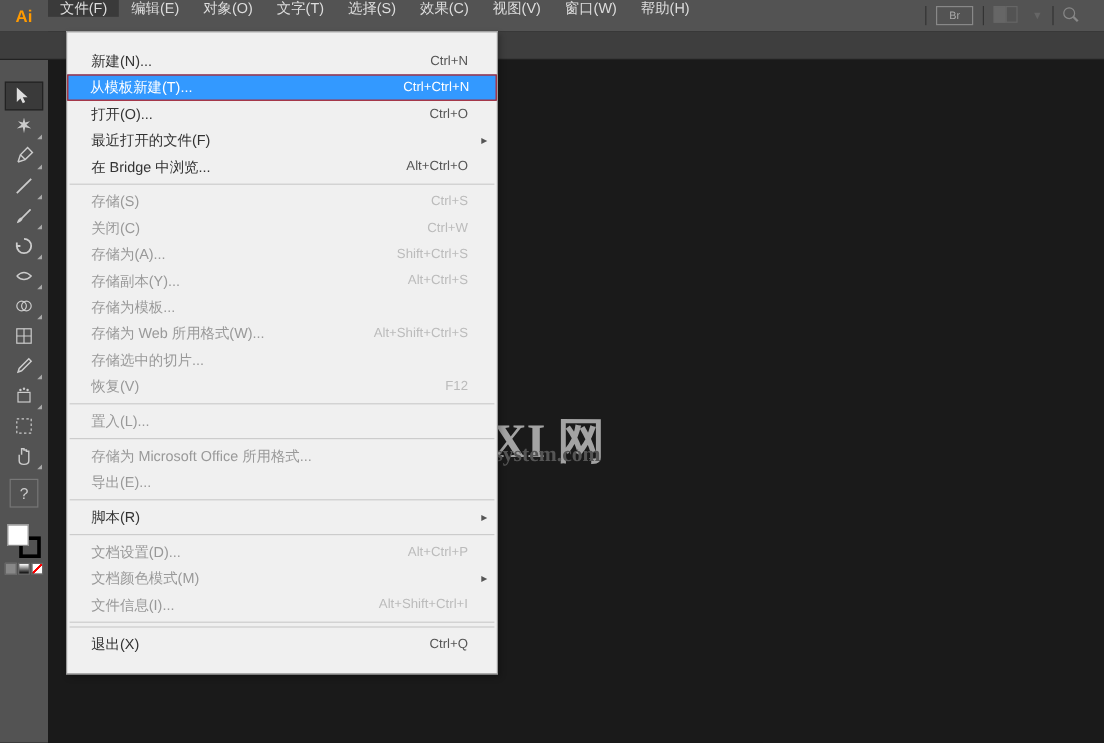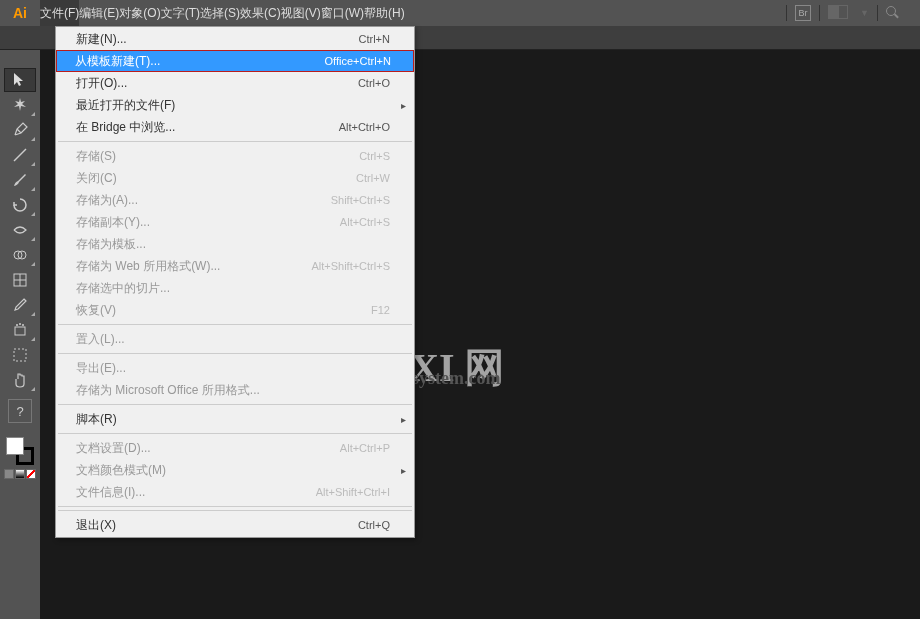--- a/index.html
+++ b/index.html
@@ -2,24 +2,24 @@
 <html><head>
   <meta charset="utf-8">
   <style>
     * { margin: 0; padding: 0; box-sizing: border-box; font-family: "Microsoft YaHei", Arial, sans-serif; }
     body { width: 920px; height: 619px; background: #1a1a1a; overflow: hidden; position: relative; }
     
     .menubar { height: 26px; background: #535353; display: flex; color: #ddd; font-size: 12px; }
     .app-logo { width: 40px; height: 26px; display: flex; align-items: center; justify-content: center; background: #535353; }
     .app-logo span { color: #ff9a00; font-weight: bold; font-size: 14px; }
     .menu-items { display: flex; }
-    .menu-item { padding: 0 0; height: 26px; display: flex; align-items: center; cursor: pointer; }
+    .menu-item { padding: 0 10px; height: 14px; display: flex; align-items: center; cursor: pointer; }
     .menu-item.active { background: #3a3a3a; }
     .menubar-right { margin-left: auto; display: flex; align-items: center; gap: 8px; padding-right: 20px; }
-    .br-icon { width: 16px; height: 16px; border: 1px solid #888; display: flex; align-items: center; justify-content: center; font-size: 9px; color: #aaa; }
+    .br-icon { width: 31px; height: 16px; border: 1px solid #888; display: flex; align-items: center; justify-content: center; font-size: 9px; color: #aaa; }
     .layout-icon { width: 24px; height: 16px; display: flex; }
     .layout-icon div { border: 1px solid #666; }
     .search-icon { width: 14px; height: 14px; position: relative; }
     .search-icon::before { content: ''; position: absolute; width: 8px; height: 8px; border: 1.5px solid #888; border-radius: 50%; }
     .search-icon::after { content: ''; position: absolute; width: 5px; height: 1.5px; background: #888; transform: rotate(45deg); top: 9px; left: 8px; }
     
     .tabbar { height: 24px; background: #3e3e3e; border-bottom: 1px solid #222; }
     
     .toolbar { position: absolute; left: 0; top: 50px; width: 40px; height: 569px; background: #535353; display: flex; flex-direction: column; }
     .tool-divider { height: 18px; }
@@ -34,21 +34,21 @@
     .swatch-fill { position: absolute; width: 18px; height: 18px; background: #fff; border: 1px solid #888; top: 0; left: 0; }
     .swatch-stroke { position: absolute; width: 18px; height: 18px; border: 3px solid #000; background: #535353; bottom: 0; right: 0; }
     .swatch-row { display: flex; gap: 1px; margin-top: 4px; justify-content: center; }
     .tiny-swatch { width: 10px; height: 10px; border: 1px solid #666; }
     .tiny-swatch.red { background: linear-gradient(135deg, #fff 40%, #f00 40%, #f00 60%, #fff 60%); }
     
     .canvas { position: absolute; left: 40px; top: 50px; right: 0; bottom: 0; background: #1a1a1a; }
     .watermark { position: absolute; left: 370px; top: 290px; font-size: 40px; font-family: Georgia, serif; color: #a3a3a3; font-weight: bold; }
     .watermark-sub { position: absolute; left: 372px; top: 318px; font-size: 18px; font-family: Georgia, serif; color: #555; font-weight: bold; }
     
-    .dropdown { position: absolute; left: 55px; top: 26px; width: 360px; background: #f0f0f0; border: 1px solid #999; box-shadow: 2px 2px 5px rgba(0,0,0,0.3); z-index: 100; padding: 1px 0; }
+    .dropdown { position: absolute; left: 55px; top: 26px; width: 360px; background: #f0f0f0; border: 1px solid #999; box-shadow: 2px 2px 5px rgba(0,0,0,0.3); z-index: 100; padding: 13px 0; }
     .dd-item { display: flex; justify-content: space-between; padding: 3px 24px 3px 20px; font-size: 12px; color: #333; cursor: pointer; align-items: center; height: 22px; }
     .dd-item.highlighted { background: #3399ff; color: #fff; border: 1px solid #b91c1c; padding: 1px 22px 1px 18px; }
     .dd-item.disabled { color: #999; }
     .dd-item.submenu::after { content: '▸'; position: absolute; right: 8px; color: #555; font-size: 10px; }
     .dd-sep { height: 1px; background: #ccc; margin: 3px 2px; }
     .dd-shortcut { color: #555; font-size: 11px; }
     .dd-item.highlighted .dd-shortcut { color: #fff; }
     .dd-item.disabled .dd-shortcut { color: #bbb; }
   </style>
 </head>
@@ -188,21 +188,21 @@
   </div>
 </div>
 
 <div class="dropdown" id="dropdown">
     <div class="dd-item">
       <span>新建(N)...</span>
       <span class="dd-shortcut">Ctrl+N</span>
     </div>
     <div class="dd-item highlighted">
       <span>从模板新建(T)...</span>
-      <span class="dd-shortcut">Office+Ctrl+N</span>
+      <span class="dd-shortcut">Ctrl+Ctrl+N</span>
     </div>
     <div class="dd-item">
       <span>打开(O)...</span>
       <span class="dd-shortcut">Ctrl+O</span>
     </div>
     <div class="dd-item submenu">
       <span>最近打开的文件(F)</span>
     </div>
     <div class="dd-item">
       <span>在 Bridge 中浏览...</span>
@@ -238,24 +238,24 @@
     <div class="dd-item disabled">
       <span>恢复(V)</span>
       <span class="dd-shortcut">F12</span>
     </div>
     <div class="dd-sep"></div>
     <div class="dd-item disabled">
       <span>置入(L)...</span>
     </div>
     <div class="dd-sep"></div>
     <div class="dd-item disabled">
+      <span>存储为 Microsoft Office 所用格式...</span>
+    </div>
+    <div class="dd-item disabled">
       <span>导出(E)...</span>
-    </div>
-    <div class="dd-item disabled">
-      <span>存储为 Microsoft Office 所用格式...</span>
     </div>
     <div class="dd-sep"></div>
     <div class="dd-item submenu">
       <span>脚本(R)</span>
     </div>
     <div class="dd-sep"></div>
     <div class="dd-item disabled">
       <span>文档设置(D)...</span>
       <span class="dd-shortcut">Alt+Ctrl+P</span>
     </div>

